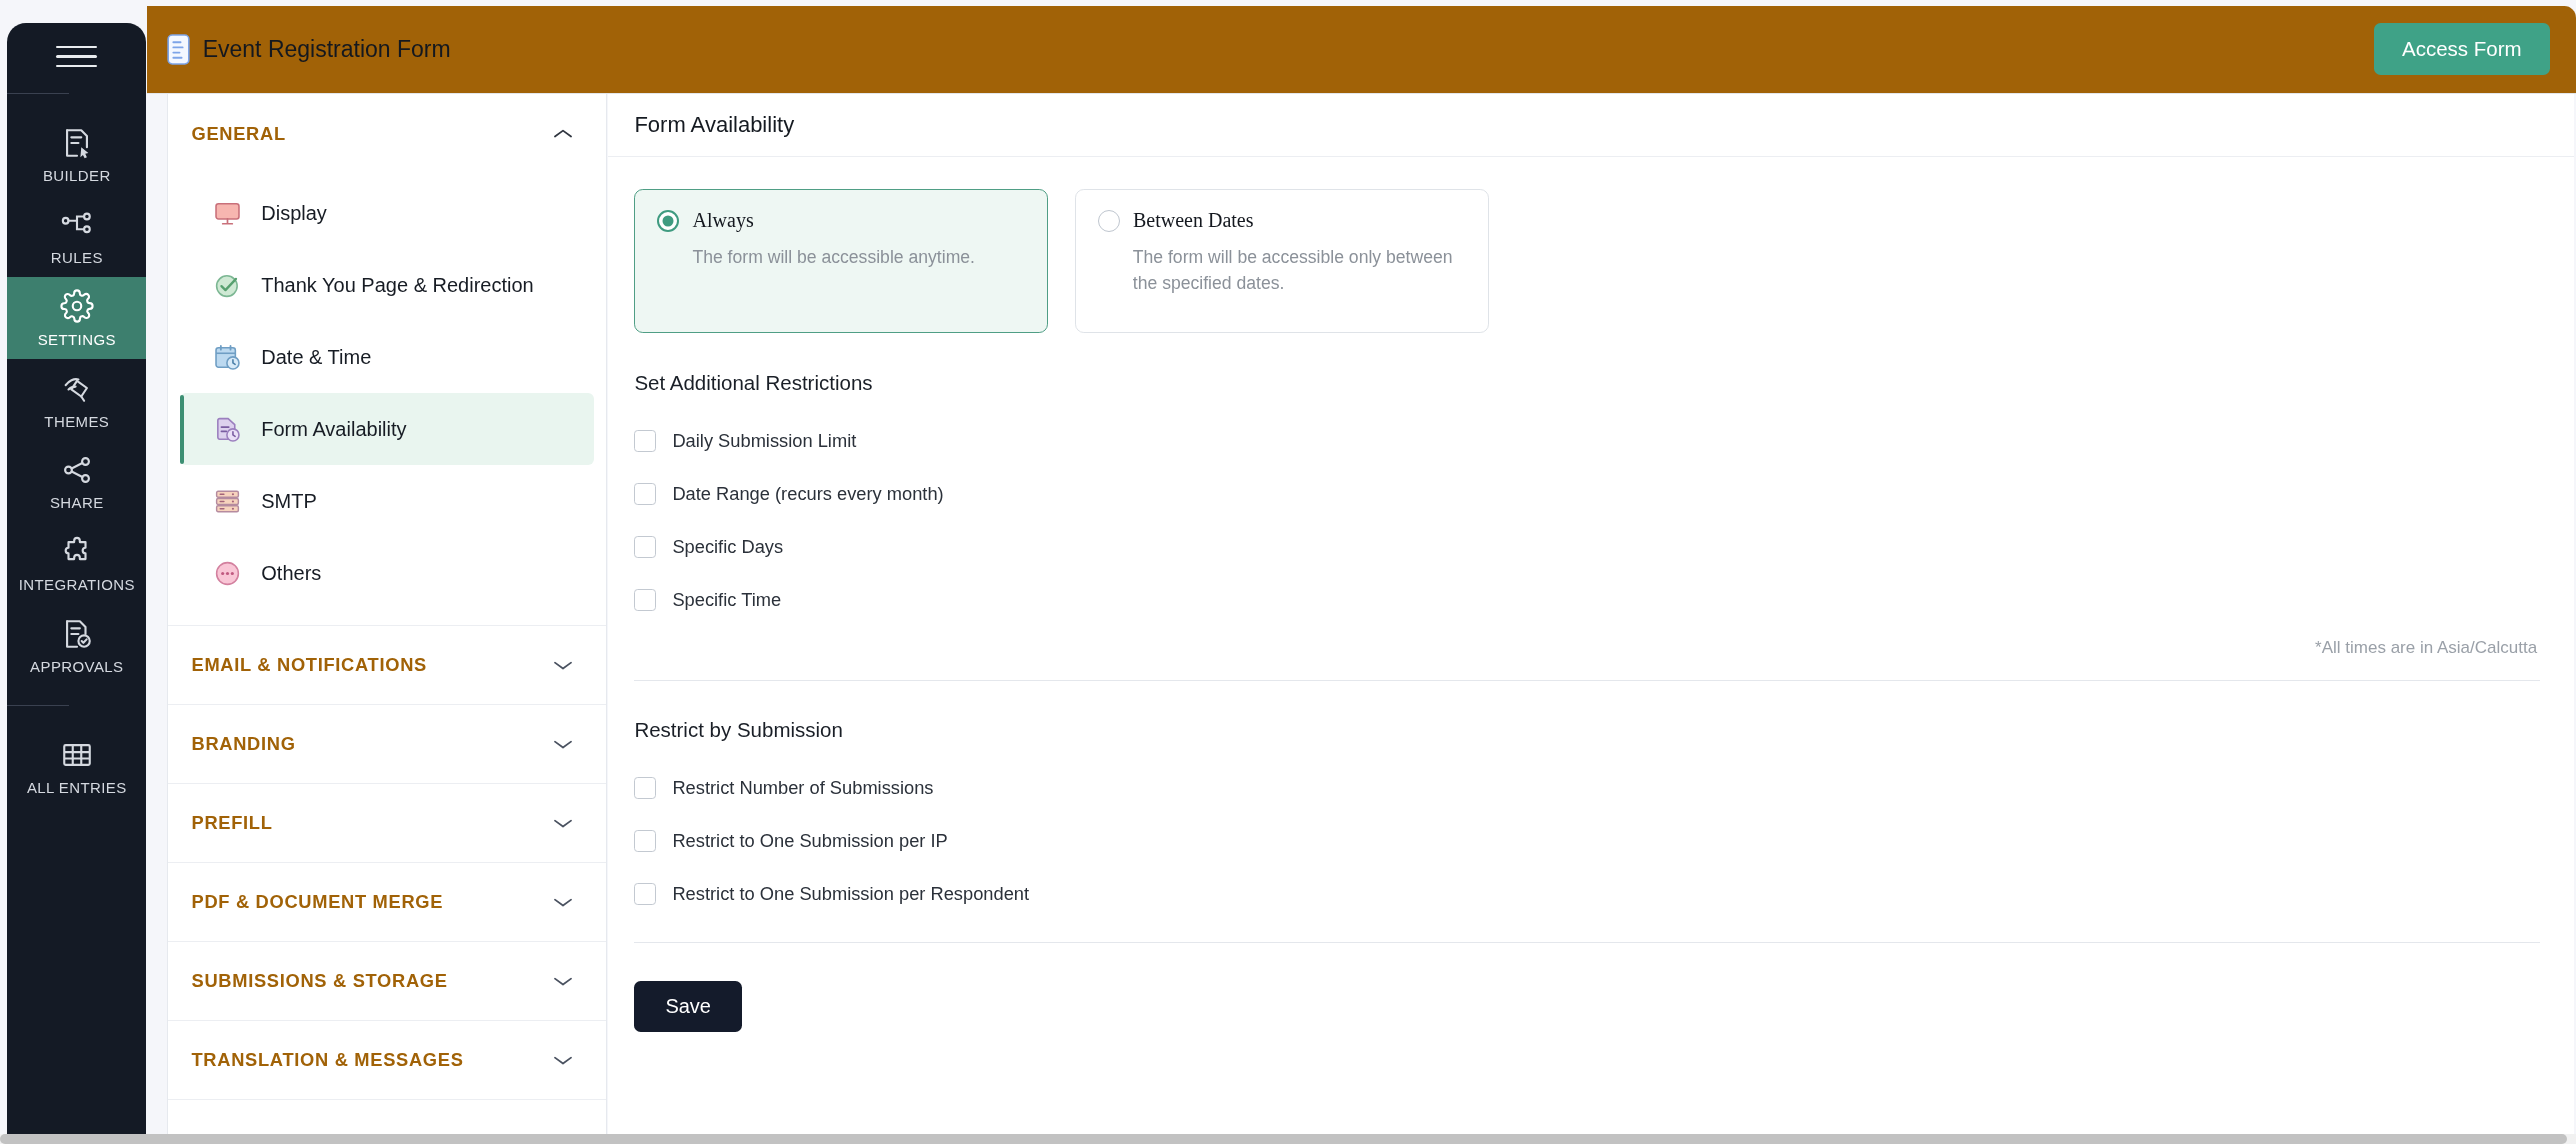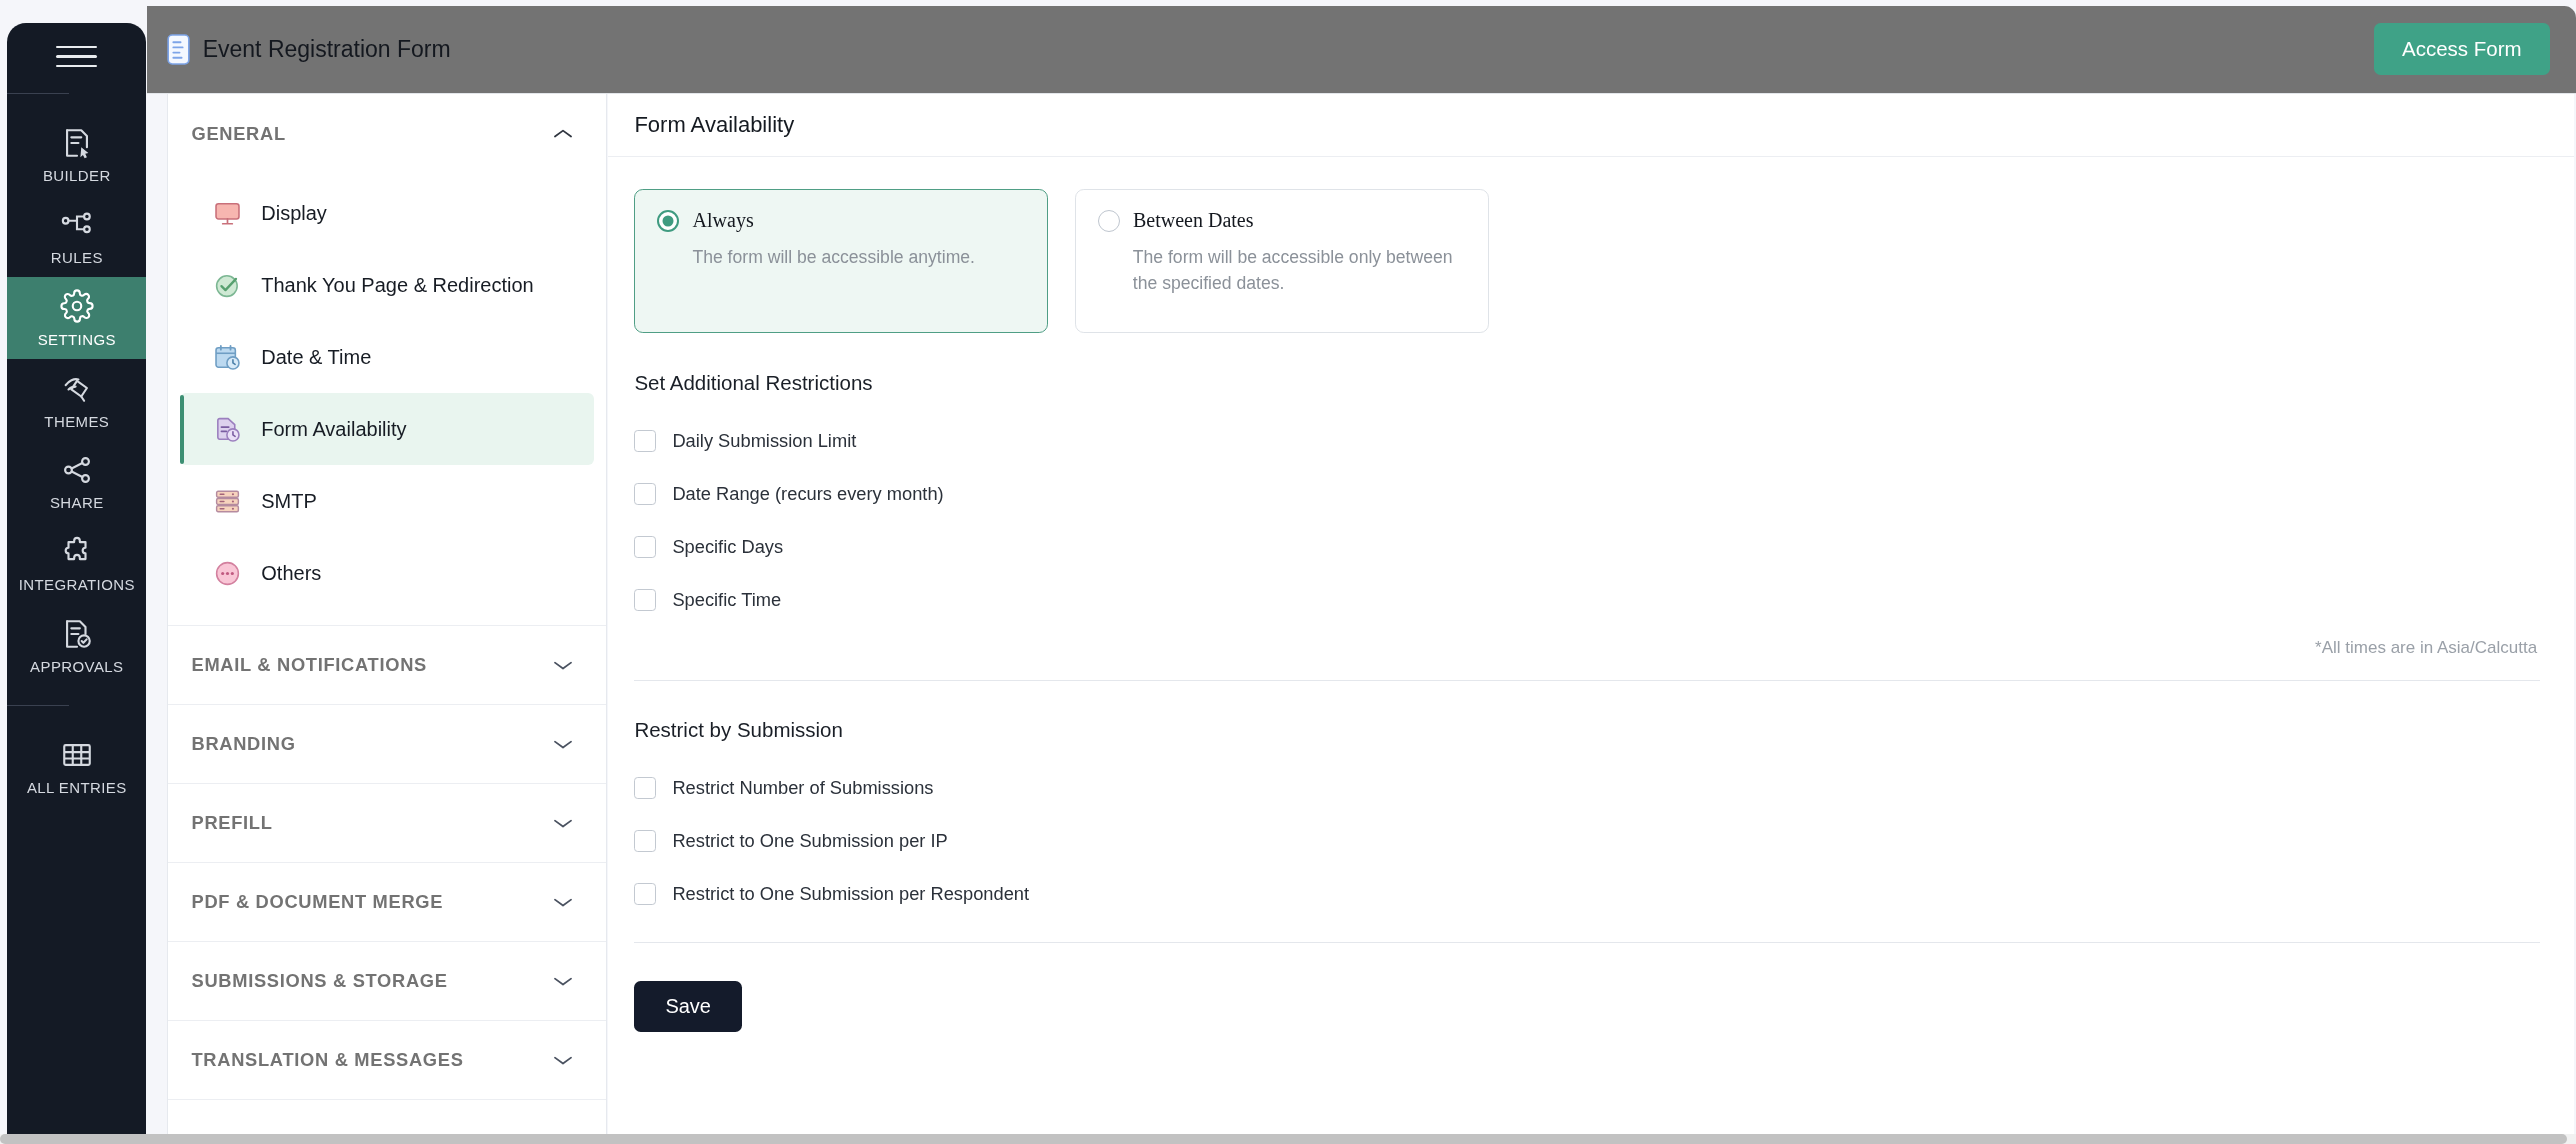--- a/index.html
+++ b/index.html
@@ -74,21 +74,21 @@
     white-space: nowrap;
   }
 
   
   #topbar {
     position: absolute;
     left: 147px;
     top: 5.9px;
     width: 2429px;
     height: 88px;
-    background: #737373;
+    background: #a16207;
     border-top-right-radius: 11.7px;
     border-bottom: 0.7px solid #e3e6ea;
     display: flex;
     align-items: center;
     padding: 0 26.4px 0 19px;
   }
   #topbar .doc-icon { margin-right: 11.7px; display: flex; align-items: center; }
   #topbar .form-title {
     font-size: 23px;
     color: #14181f;
@@ -126,21 +126,21 @@
     align-items: center;
     padding: 0 32px 0 23.5px;
     cursor: pointer;
     border-bottom: 0.7px solid #eceef2;
   }
   .sect-head.nobord { border-bottom: none; }
   .sect-head .sect-title {
     font-size: 18.3px;
     font-weight: 700;
     letter-spacing: 0.7px;
-    color: #737373;
+    color: #a16207;
   }
   .sect-head .sp { flex: 1; }
   .chev { width: 22px; height: 13.2px; }
 
   .nav-list { padding: 4.4px 0 16px 0; border-bottom: 0.7px solid #eceef2; }
 
   .nav-item {
     position: relative;
     height: 72px;
     margin: 0 11.7px;

